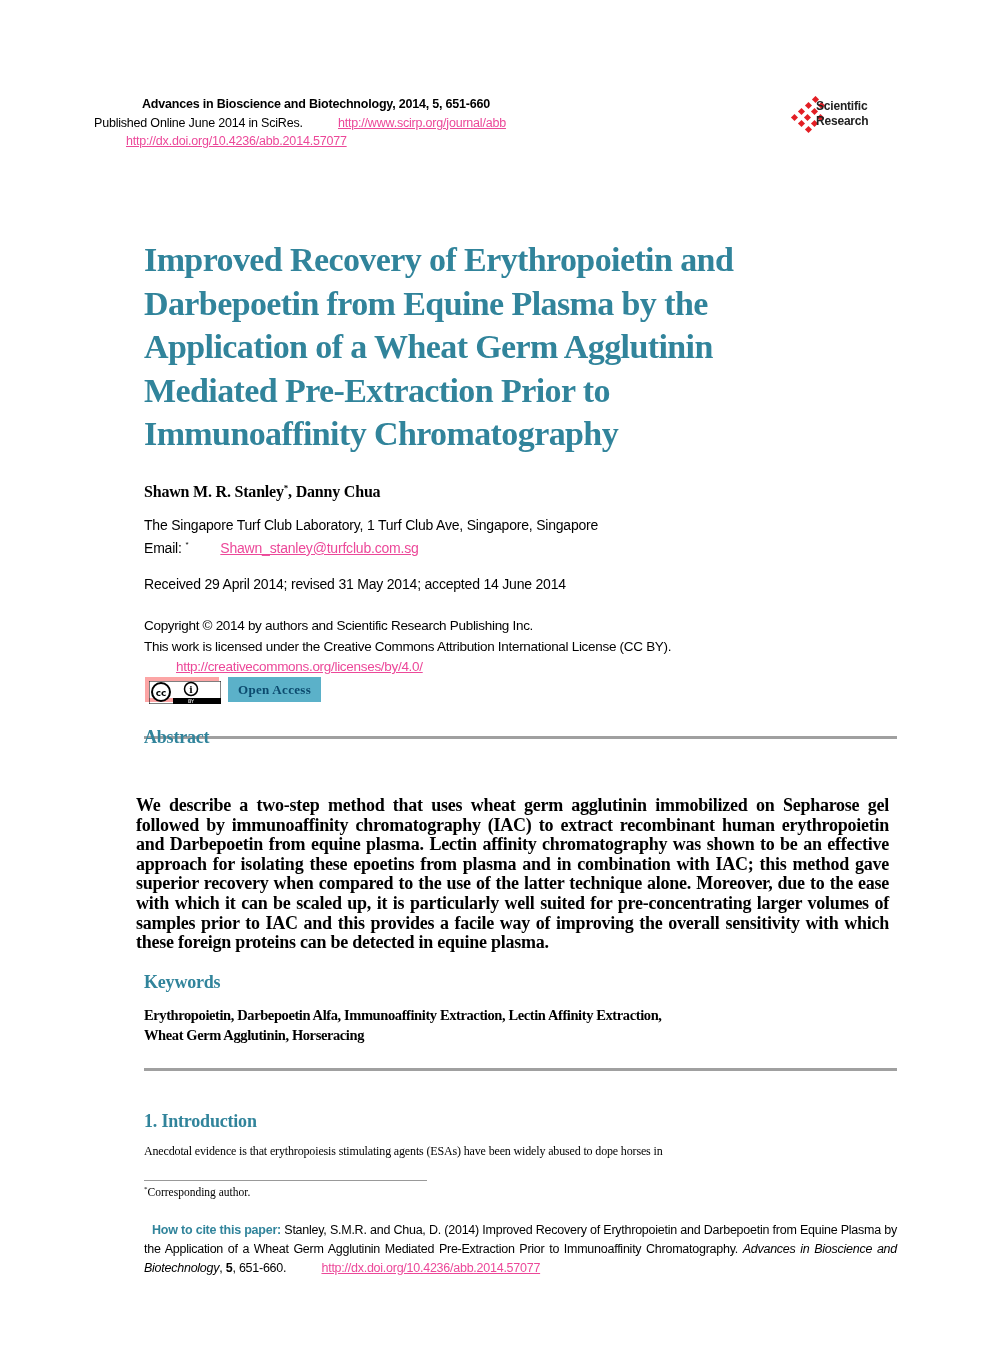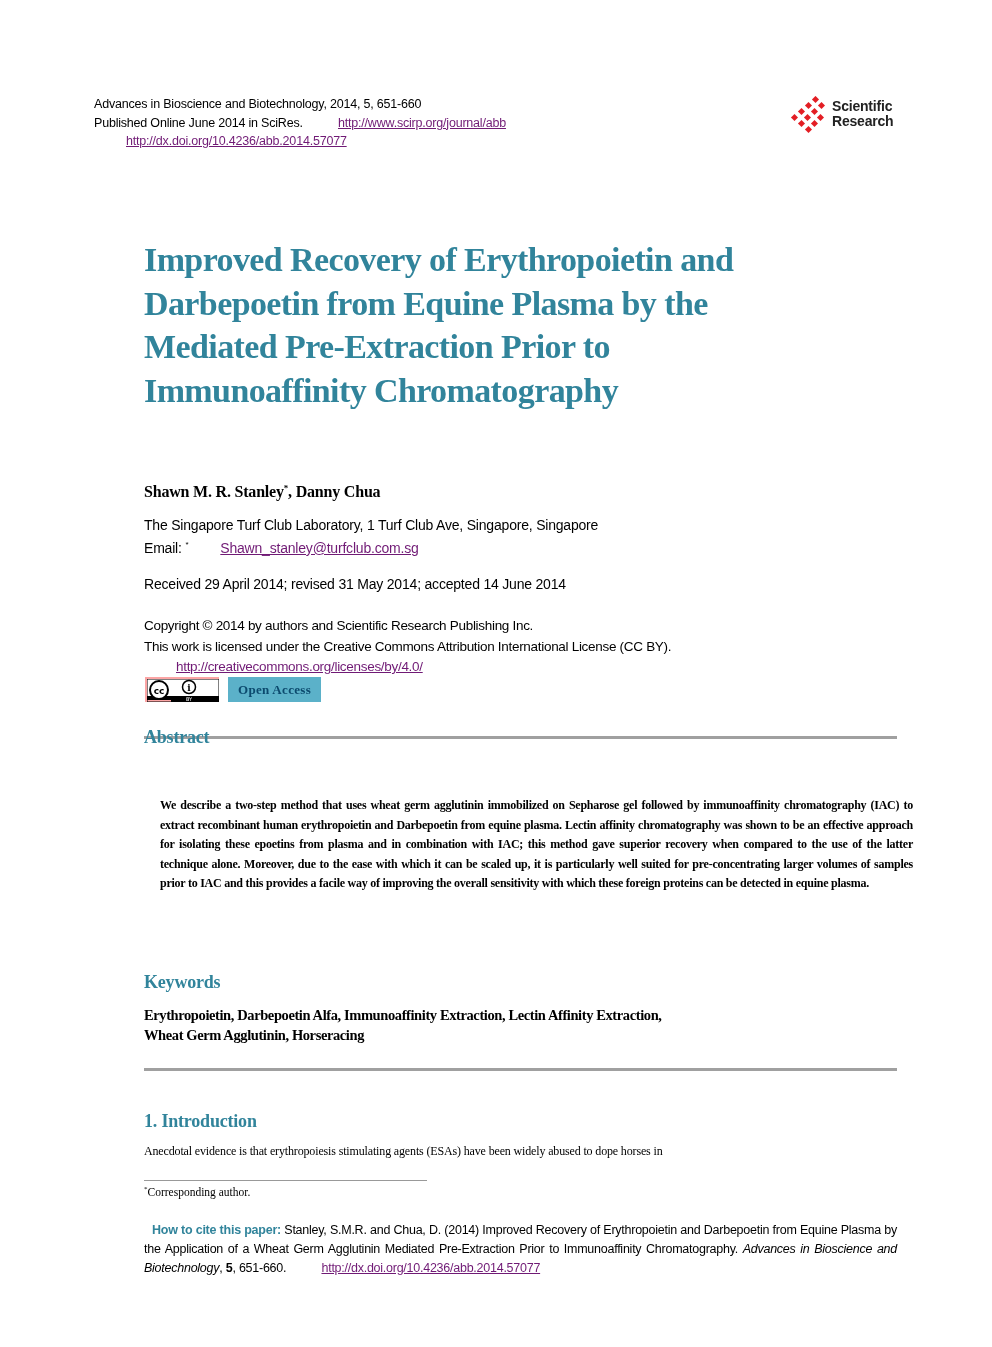--- a/index.html
+++ b/index.html
@@ -1,46 +1,46 @@
 <!DOCTYPE html>
 <html><head>
 <meta charset="utf-8">
 <style>
   html, body { margin:0; padding:0; background:#ffffff; }
   body { width:992px; height:1347px; position:relative; overflow:hidden; color:#000; }
   .abs { position:absolute; }
   .sans { font-family: "Liberation Sans", "DejaVu Sans", sans-serif; }
   .serif { font-family: "Liberation Serif", "DejaVu Serif", serif; }
-  a.lnk { color:#701a75; text-decoration:underline;padding-left:32px; }
+  a.lnk { color:#ec4899; text-decoration:underline;padding-left:32px; }
 
   
   #journal-info { left:94px; top:95px; font-size:12.5px; line-height:18.5px; letter-spacing:-0.2px; }
-  #journal-info .bold { font-weight:normal; }
+  #journal-info .bold { font-weight:bold;margin-left:48px; }
   #logo { left:790px; top:96px; width:110px; height:40px; }
   #logo svg { position:absolute; left:0; top:0; }
-  #logo .logo-text { position:absolute; left:42px; top:3px; font-size:14px; font-weight:bold; line-height:15px; color:#222; letter-spacing:-0.2px; }
+  #logo .logo-text { position:absolute; left:26px; top:3px; font-size:12px; font-weight:bold; line-height:15px; color:#222; letter-spacing:-0.2px; }
 
   
   #title { left:144px; top:238px; width:760px; font-family:"Liberation Serif","DejaVu Serif",serif; font-weight:bold; font-size:34px; line-height:43.5px; color:#31849b; letter-spacing:-0.6px; }
 
   #authors { left:144px; top:483px; font-size:16px; font-weight:bold; font-family:"Liberation Serif","DejaVu Serif",serif; letter-spacing:-0.2px; }
   #authors sup { font-size:9px; }
   #affil { left:144px; top:515px; font-size:14px; line-height:20px; letter-spacing:-0.2px; }
   #affil sup { font-size:8px; }
   #dates { left:144px; top:576px; font-size:14px; letter-spacing:-0.2px; }
 
   #copyright { left:144px; top:616px; font-size:13.5px; line-height:20.5px; letter-spacing:-0.3px; }
-  #cc-badge { left:145px; top:677px; width:74px; height:25px; background:#000; border:2px solid #fca5a5; box-sizing:border-box; }
+  #cc-badge { left:145px; top:677px; width:74px; height:25px; background:#000; border:4px solid #fca5a5; box-sizing:border-box; }
   #open-access { left:228px; top:677px; width:93px; height:25px; background:#5bb1c9; color:#0c4a6e; font-family:"Liberation Serif","DejaVu Serif",serif; font-weight:bold; font-size:13px; line-height:25px; text-align:center; letter-spacing:0.3px; }
 
   .rule { left:144px; width:753px; height:3px; background:#a0a0a0; }
 
   .section-heading { left:144px; font-family:"Liberation Serif","DejaVu Serif",serif; font-weight:bold; font-size:18px; color:#31849b; letter-spacing:-0.2px; }
 
-  #abstract-text { left:160px; top:796px; width:753px; font-family:"Liberation Serif","DejaVu Serif",serif; font-weight:bold; font-size:12px; line-height:19.6px; text-align:justify; letter-spacing:-0.25px; }
+  #abstract-text { left:136px; top:796px; width:753px; font-family:"Liberation Serif","DejaVu Serif",serif; font-weight:bold; font-size:18px; line-height:19.6px; text-align:justify; letter-spacing:-0.25px; }
   #keywords-text { left:144px; top:1005px; width:753px; font-family:"Liberation Serif","DejaVu Serif",serif; font-weight:bold; font-size:14.5px; line-height:20px; letter-spacing:-0.4px; }
 
   #intro-text { left:144px; top:1144px; width:760px; font-size:12px; white-space:nowrap; letter-spacing:-0.15px; }
 
   #fn-rule { left:144px; top:1180px; width:283px; height:1px; background:#999; }
   #footnote { left:144px; top:1185px; font-size:11.5px; }
   #footnote sup { font-size:7px; }
 
   #cite { left:144px; top:1221px; width:753px; font-size:12.5px; line-height:19px; text-align:justify; letter-spacing:-0.25px; }
   #cite .cite-label { color:#31849b; font-weight:bold;padding-left:8px; }
@@ -72,20 +72,21 @@
   </svg>
   <div class="logo-text sans">
     <div>Scientific</div>
     <div>Research</div>
   </div>
 </div>
 
 <div id="title" class="abs">
   <div>Improved Recovery of Erythropoietin and</div>
   <div>Darbepoetin from Equine Plasma by the</div>
+  <div>Application of a Wheat Germ Agglutinin</div>
   <div>Mediated Pre-Extraction Prior to</div>
   <div>Immunoaffinity Chromatography</div>
 </div>
 
 <div id="authors" class="abs"><span>Shawn M. R. Stanley</span><sup>*</sup><span>, </span><span>Danny Chua</span></div>
 
 <div id="affil" class="abs sans">
   <div>The Singapore Turf Club Laboratory, 1 Turf Club Ave, Singapore, Singapore</div>
   <div><span>Email: </span><sup>*</sup><a class="lnk">Shawn_stanley@turfclub.com.sg</a></div>
 </div>

